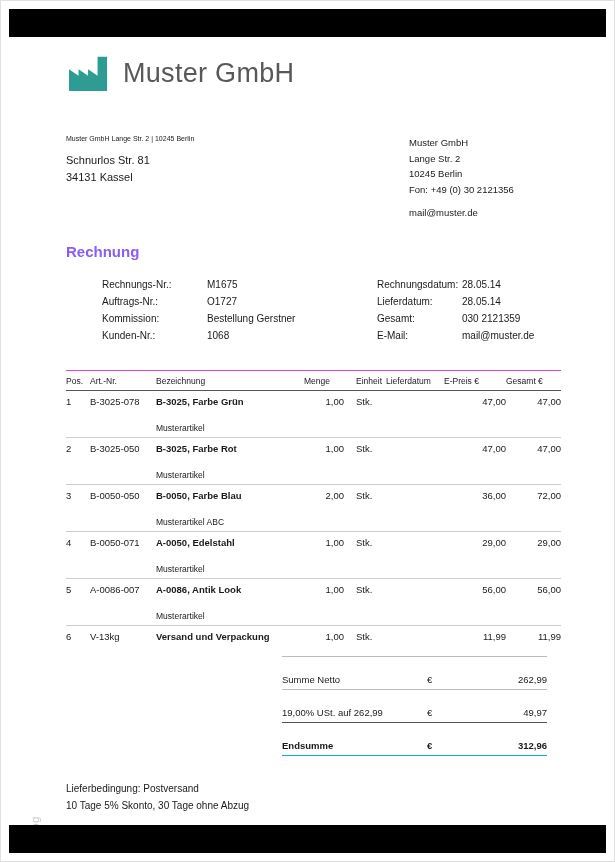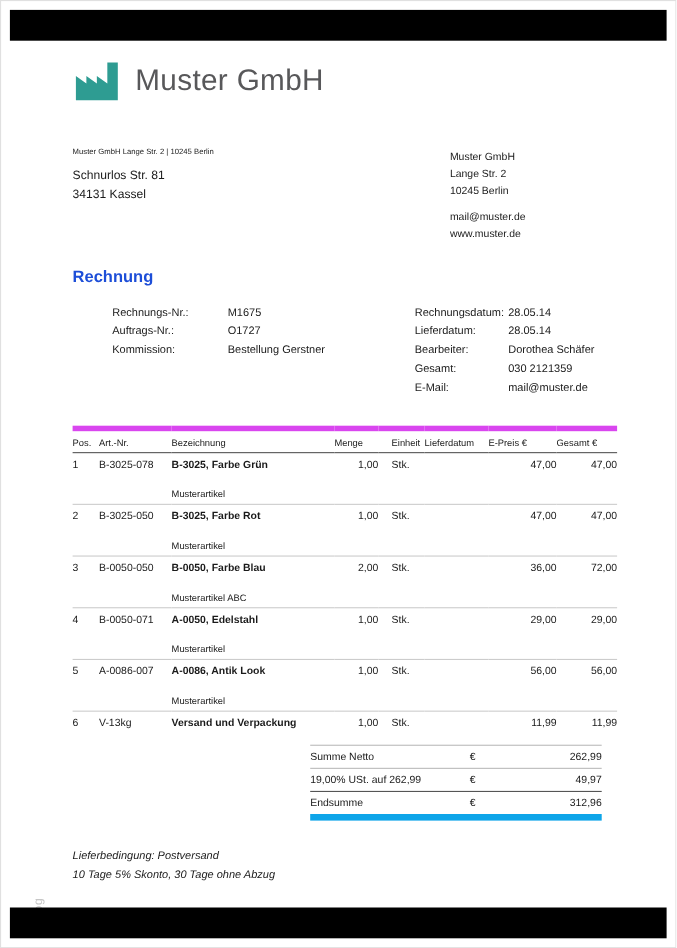--- a/index.html
+++ b/index.html
@@ -22,57 +22,57 @@
   .logo-row { margin-top:16px; display:flex; align-items:center; gap:11px; }
   .logo-icon svg { display:block; }
   .logo-text { font-size:27px; color:#58585a; letter-spacing:.3px; }
 
   .address-row { margin-top:42px; display:flex; justify-content:space-between; align-items:flex-start; }
   .sender-line { font-size:7px; color:#222; }
   .recipient { margin-top:10px; font-size:11px; line-height:17px; }
   .company-info { width:138px; font-size:9.5px; line-height:15.5px; }
   .company-info .gap { margin-top:8px; }
 
-  .doc-title { margin-top:22px; font-size:15px; font-weight:bold; color:#1d4ed8; }
+  .doc-title { margin-top:22px; font-size:15px; font-weight:bold; color:#8b5cf6; }
 
   .meta { margin-top:16px; display:flex; font-size:10px; }
   .meta-col.left { width:275px; }
   .meta-col.right { flex:1; }
   .meta-row { display:flex; line-height:17px;padding-left:36px; }
   .meta-col.left .meta-label { width:105px; }
   .meta-col.right .meta-label { width:85px; }
 
   table.items { margin-top:26px; width:100%; border-collapse:collapse; font-size:9.5px; table-layout:fixed; }
   table.items th {
     font-weight:normal; font-size:8.5px; text-align:left;
-    border-top:5px solid #d946ef; border-bottom:1px solid #555;
+    border-top:1px solid #d946ef; border-bottom:1px solid #555;
     padding:5px 0 4px;
   }
   table.items td { padding:5px 0 4px; vertical-align:top; }
   table.items tbody tr { border-bottom:1px solid #ccc; }
   table.items tbody tr:last-child { border-bottom:none; }
   .c-pos { width:24px; }
   .c-art { width:66px; }
   .c-bez { width:148px; }
   .c-menge { width:40px; text-align:right; }
   .c-einheit { width:42px; padding-left:12px !important; text-align:left; }
   .c-liefer { width:58px; }
   .c-epreis { width:62px; text-align:right; }
   .c-gesamt { width:55px; text-align:right; }
   .bez-main { font-weight:bold; }
   .bez-sub { font-size:8.5px; margin-top:16px; }
 
   .summary { width:265px; margin-left:auto; margin-top:10px; font-size:9.5px; }
-  .summary-row { display:flex; padding:5px 0 4px; border-top:1px solid #bbb; }
-  .summary-row.total { border-top:1px solid #555; border-bottom:6px solid #0ea5e9; font-weight:normal; }
+  .summary-row { display:flex; padding:17px 0 4px; border-top:1px solid #bbb; }
+  .summary-row.total { border-top:1px solid #555; border-bottom:1px solid #0ea5e9; font-weight:bold; }
   .summary-label { width:145px; }
   .summary-cur { flex:1; }
   .summary-val { text-align:right; }
 
-  .terms { margin-top:24px; font-size:10px; line-height:17px;font-style:italic; }
+  .terms { margin-top:24px; font-size:10px; line-height:17px; }
 
   .watermark {
     position:absolute; left:40px; bottom:22px;
     transform:rotate(-90deg); transform-origin:left bottom;
     color:#c6c6c6; font-size:11px; letter-spacing:.5px;
   }
 </style>
 </head>
 <body>
 
@@ -96,54 +96,54 @@
         <div class="sender-line">Muster GmbH Lange Str. 2 | 10245 Berlin</div>
         <div class="recipient">
           <div>Schnurlos Str. 81</div>
           <div>34131 Kassel</div>
         </div>
       </div>
       <div class="company-info">
         <div>Muster GmbH</div>
         <div>Lange Str. 2</div>
         <div>10245 Berlin</div>
+        <div>Fon: +49 (0) 30 2121356</div>
         <div class="gap">mail@muster.de</div>
-        <div>www.muster.de</div>
       </div>
     </div>
 
     <div class="doc-title">Rechnung</div>
 
     <div class="meta">
       <div class="meta-col left">
         <div class="meta-row">
             <span class="meta-label">Rechnungs-Nr.:</span>
             <span class="meta-value">M1675</span>
           </div>
         <div class="meta-row">
             <span class="meta-label">Auftrags-Nr.:</span>
             <span class="meta-value">O1727</span>
           </div>
         <div class="meta-row">
             <span class="meta-label">Kommission:</span>
             <span class="meta-value">Bestellung Gerstner</span>
           </div>
+        <div class="meta-row">
+            <span class="meta-label">Kunden-Nr.:</span>
+            <span class="meta-value">1068</span>
+          </div>
       </div>
       <div class="meta-col right">
         <div class="meta-row">
             <span class="meta-label">Rechnungsdatum:</span>
             <span class="meta-value">28.05.14</span>
           </div>
         <div class="meta-row">
             <span class="meta-label">Lieferdatum:</span>
             <span class="meta-value">28.05.14</span>
-          </div>
-        <div class="meta-row">
-            <span class="meta-label">Bearbeiter:</span>
-            <span class="meta-value">Dorothea Schäfer</span>
           </div>
         <div class="meta-row">
             <span class="meta-label">Gesamt:</span>
             <span class="meta-value">030 2121359</span>
           </div>
         <div class="meta-row">
             <span class="meta-label">E-Mail:</span>
             <span class="meta-value">mail@muster.de</span>
           </div>
       </div>

